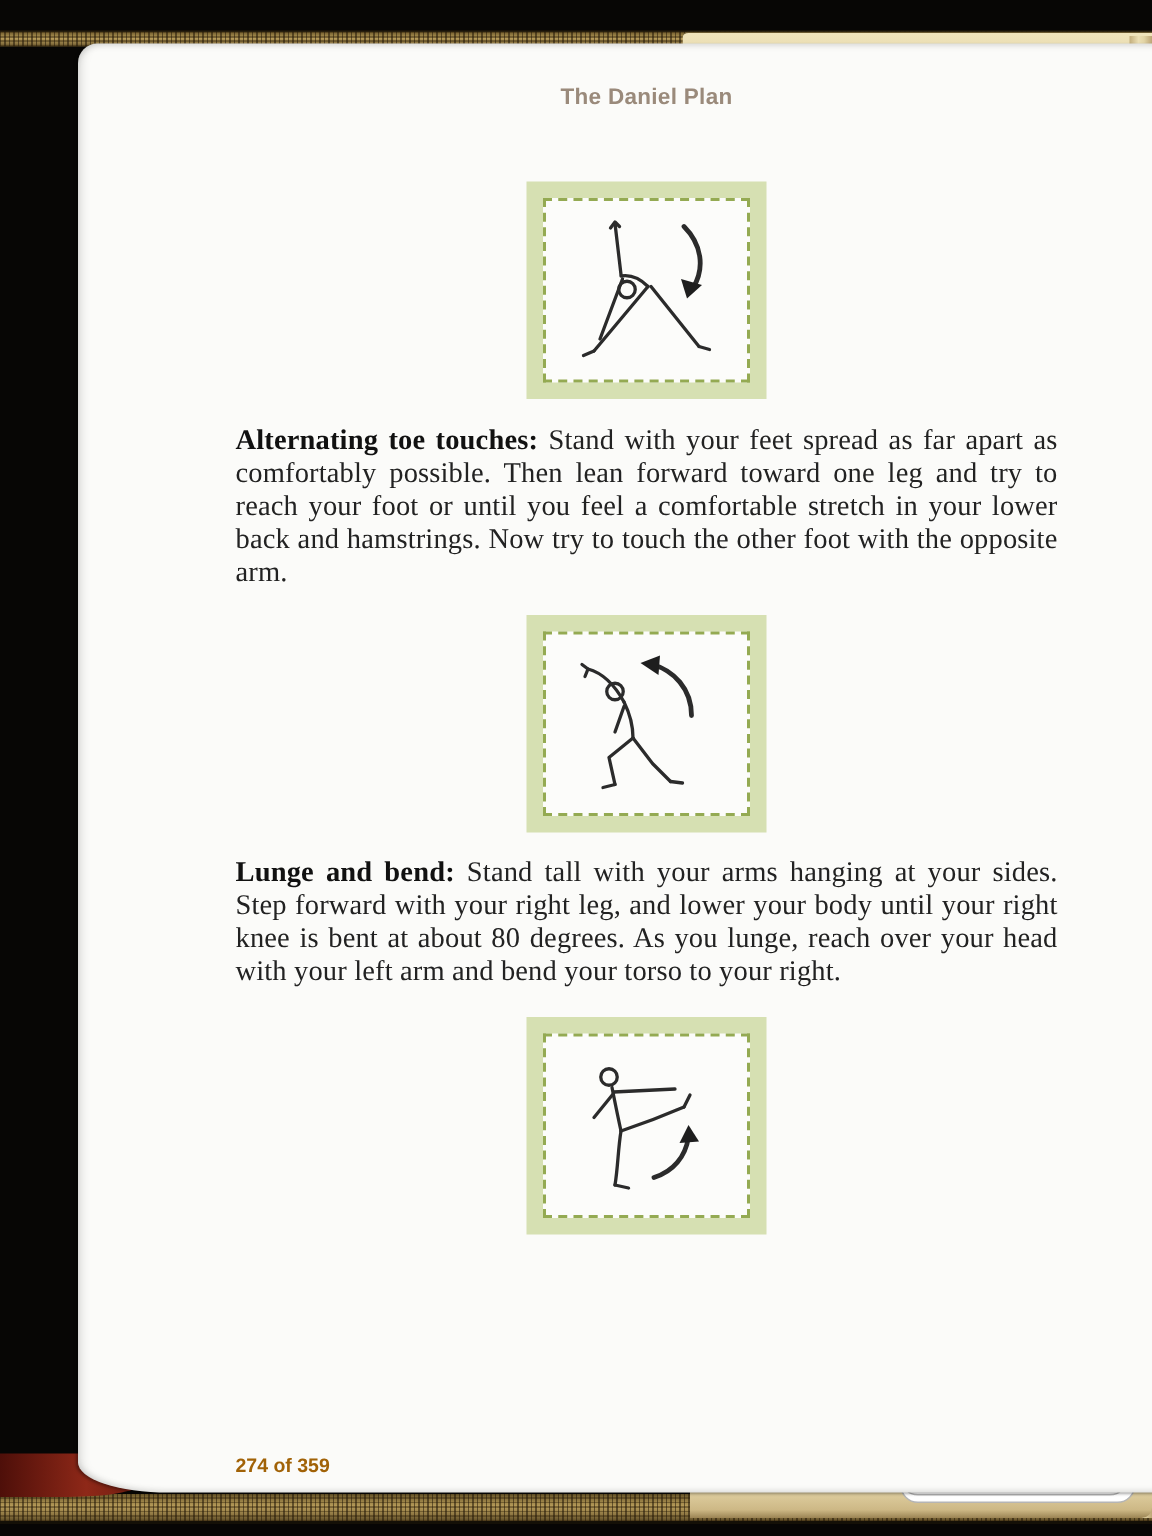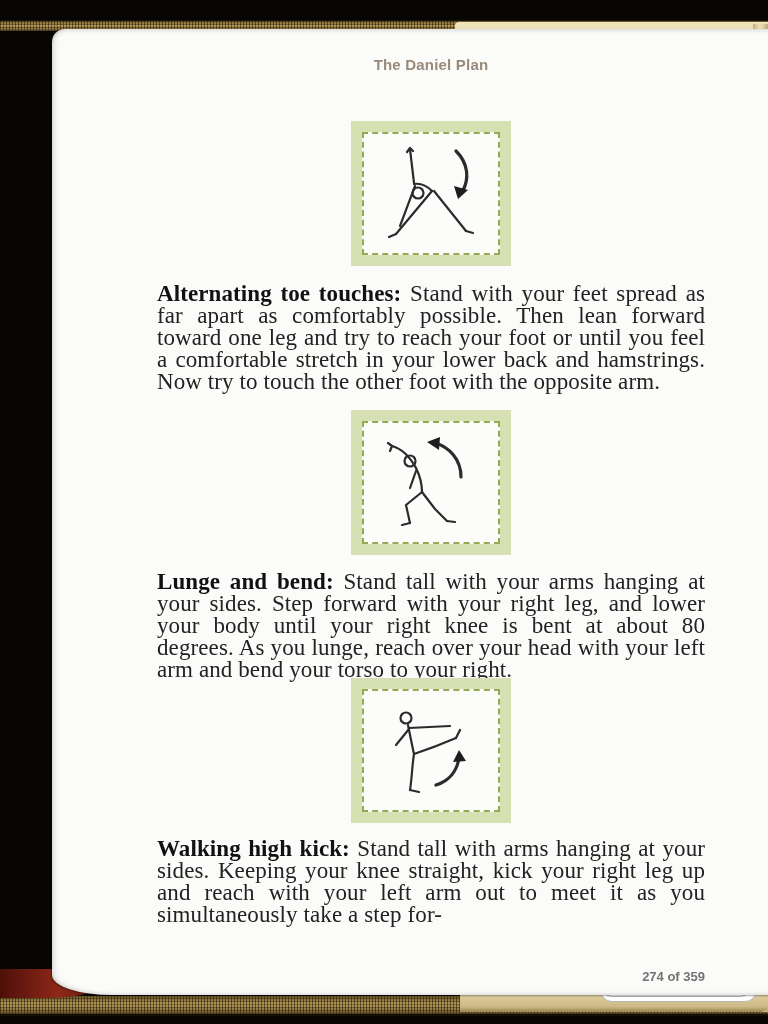--- a/index.html
+++ b/index.html
@@ -56,28 +56,28 @@
     font-family:"Liberation Sans", sans-serif; font-weight:bold; font-size:15px;
     color:#9a8a7b; letter-spacing:0.2px; }
 
   .fig-frame { position:absolute; width:160px; height:145px; left:194px;
     background:#d6e0b2; padding:11px; }
   .fig-inner { width:100%; height:100%; background:#fcfcfa;
     border:2px dashed #94aa52; display:flex; align-items:center; justify-content:center; }
   .fig-inner svg { display:block; }
   .f1 { top:92px; } .f2 { top:381px; } .f3 { top:649px; }
 
-  .para { position:absolute; left:0; width:548px; font-size:23px; line-height:22px;
+  .para { position:absolute; left:0; width:548px; font-size:19px; line-height:22px;
     color:#222; text-align:justify; letter-spacing:0.1px; }
   .para b { color:#111; }
   .p1 { top:254px; } .p2 { top:542px; } .p3 { top:809px; }
 
-  .page-num { position:absolute; top:940px; left:0; width:100%; text-align:right;
+  .page-num { position:absolute; top:940px; left:0; width:100%; text-align:left;
     font-family:"Liberation Sans", sans-serif; font-weight:bold; font-size:13px;
-    color:#737373; }
+    color:#a16207; }
 
   .sketch { stroke:#2b2b2b; stroke-width:2.2; fill:none;
     stroke-linecap:round; stroke-linejoin:round; }
   .sketch .head { fill:#fcfcfa; }
   .sketch .ah { fill:#1e1e1e; stroke:none; }
   .sketch .arrow { stroke-width:3.2; }
 </style>
 </head>
 <body>
 
@@ -158,19 +158,18 @@
             <path d="M 37 30 L 78 28"></path>
             <path d="M 37 31 L 24 47"></path>
             <g>
               <path class="arrow" d="M 64 87 C 77 83 85 73 87 60"></path>
               <polygon class="ah" points="87,52 81,64 94,63"></polygon>
             </g>
           </svg>
         </div>
       </div>
 
-      <p class="para p3"><b>Walking high kick:</b> <span>Stand tall with arms hanging at your sides. Keeping your knee straight, kick your right leg up and reach with your left arm out to meet it as you simultaneously take a step for-</span></p>
 
       <div class="page-num">274 of 359</div>
     </div>
   </div>
 
 </div>
 
 </body></html>

